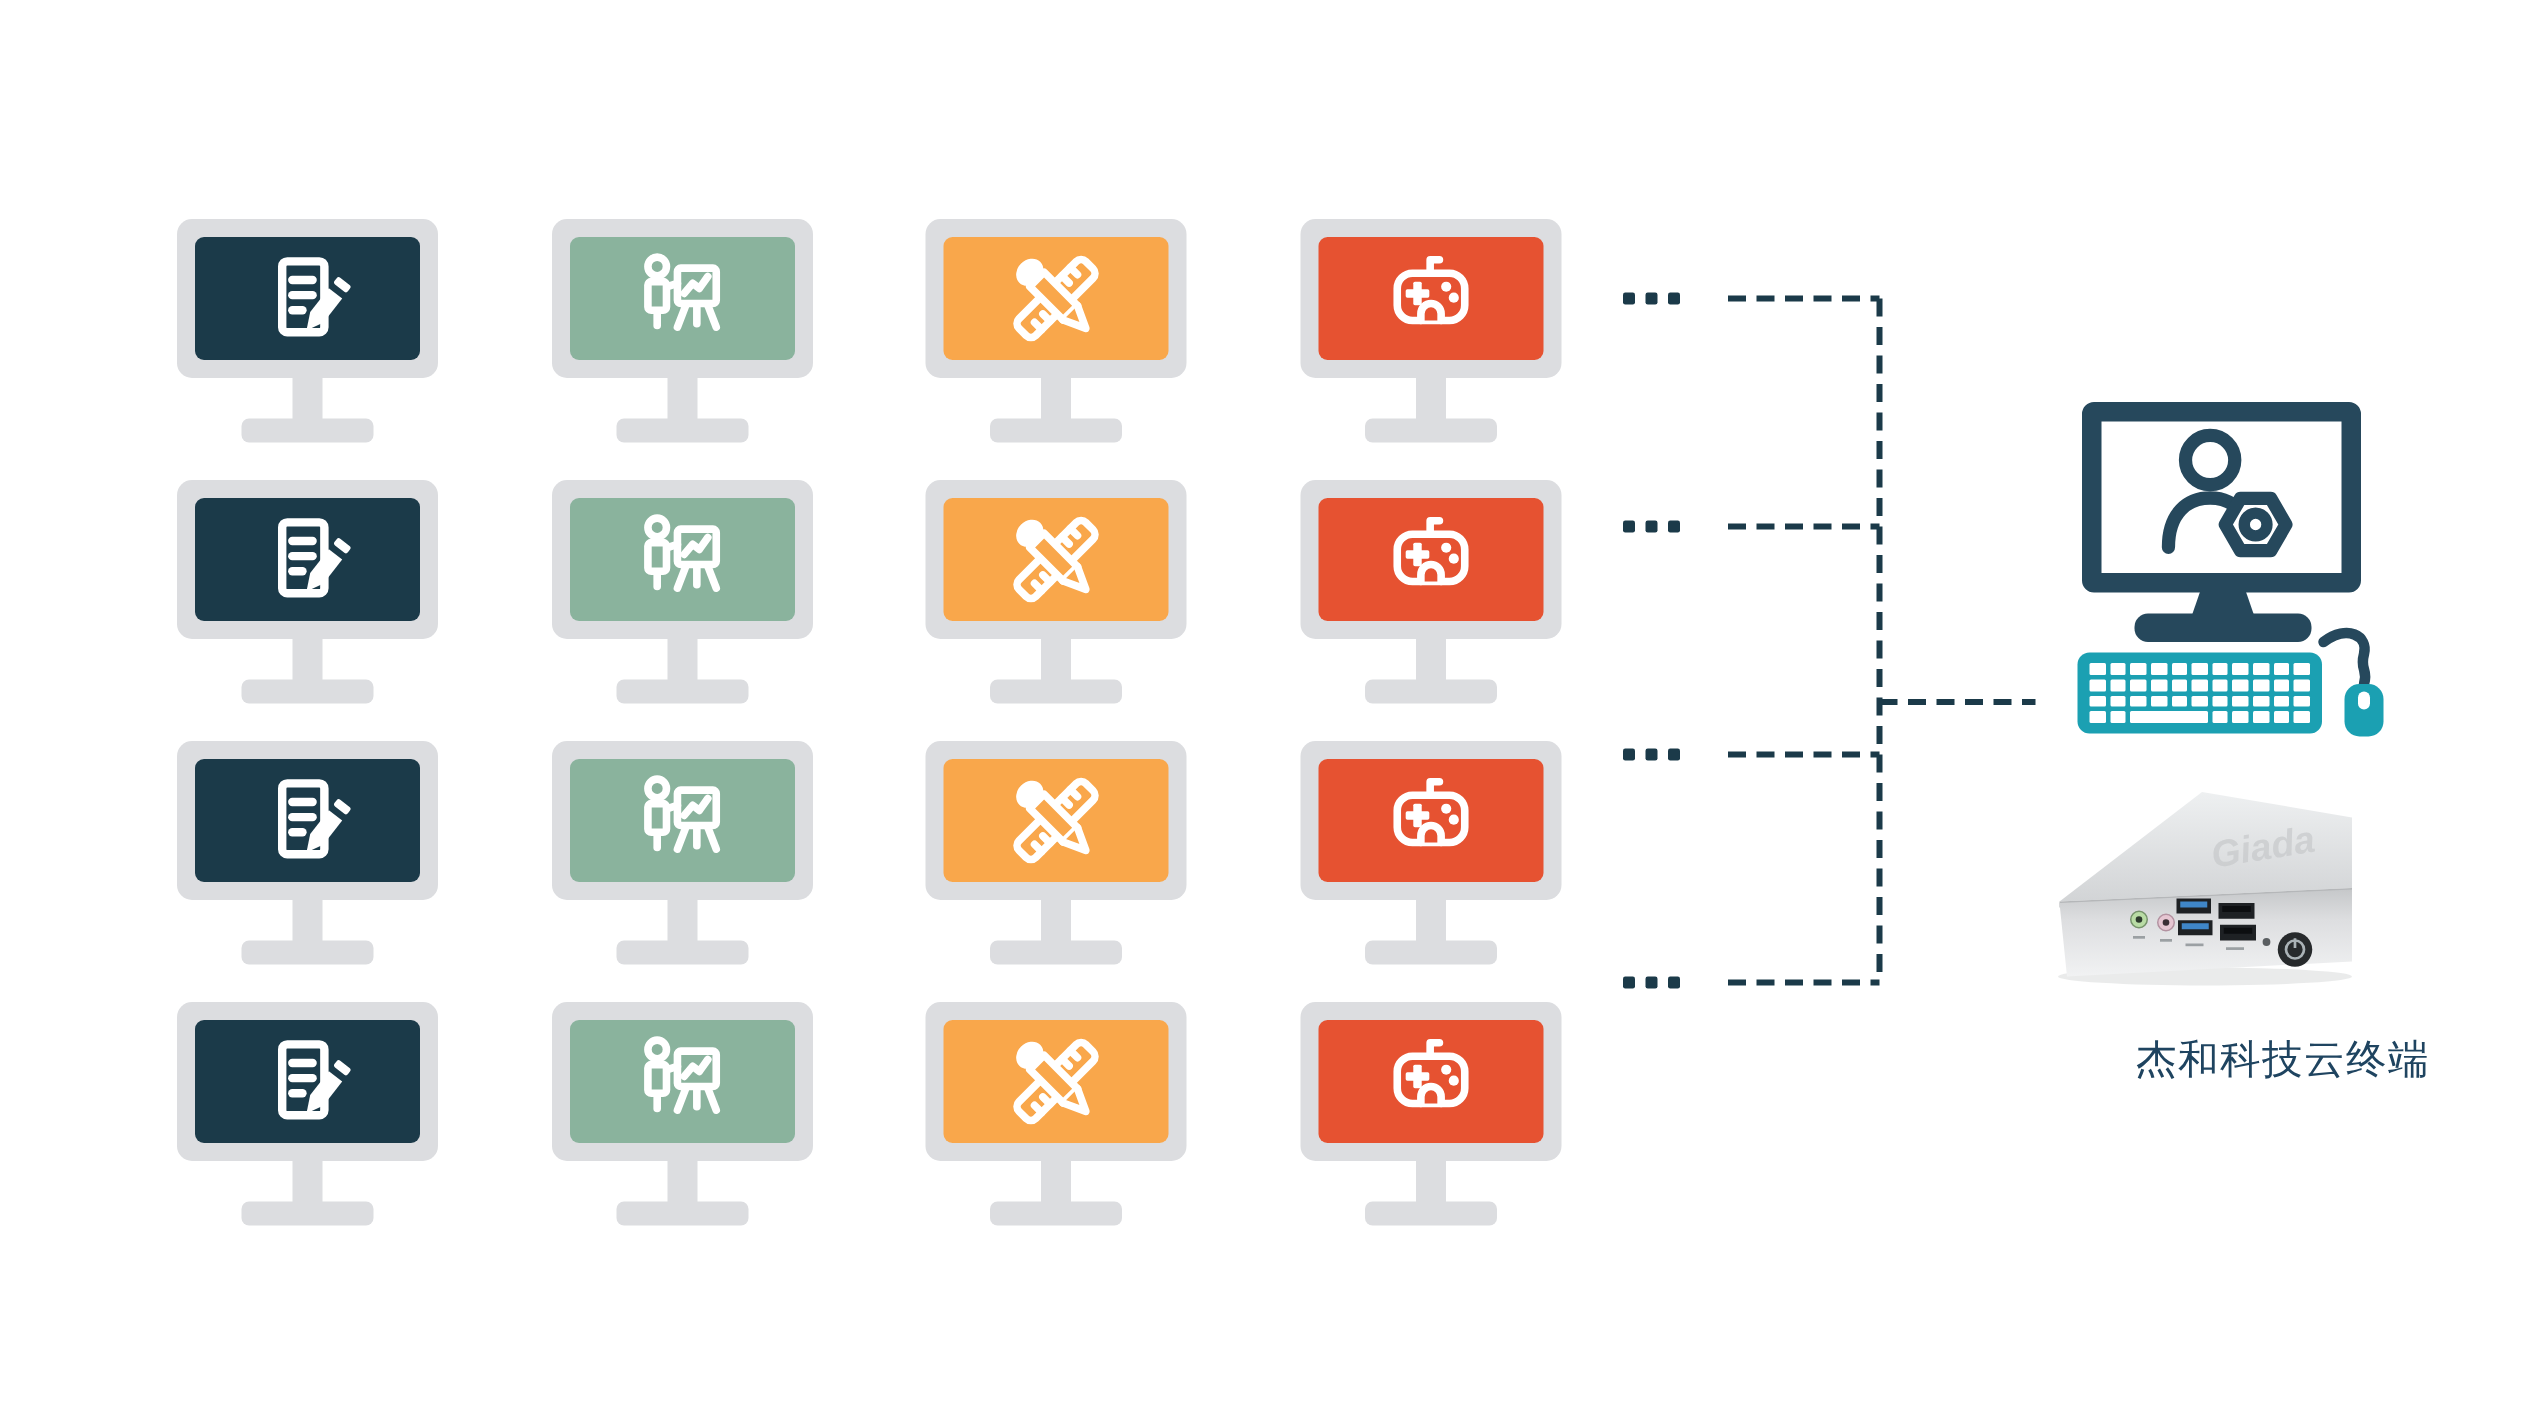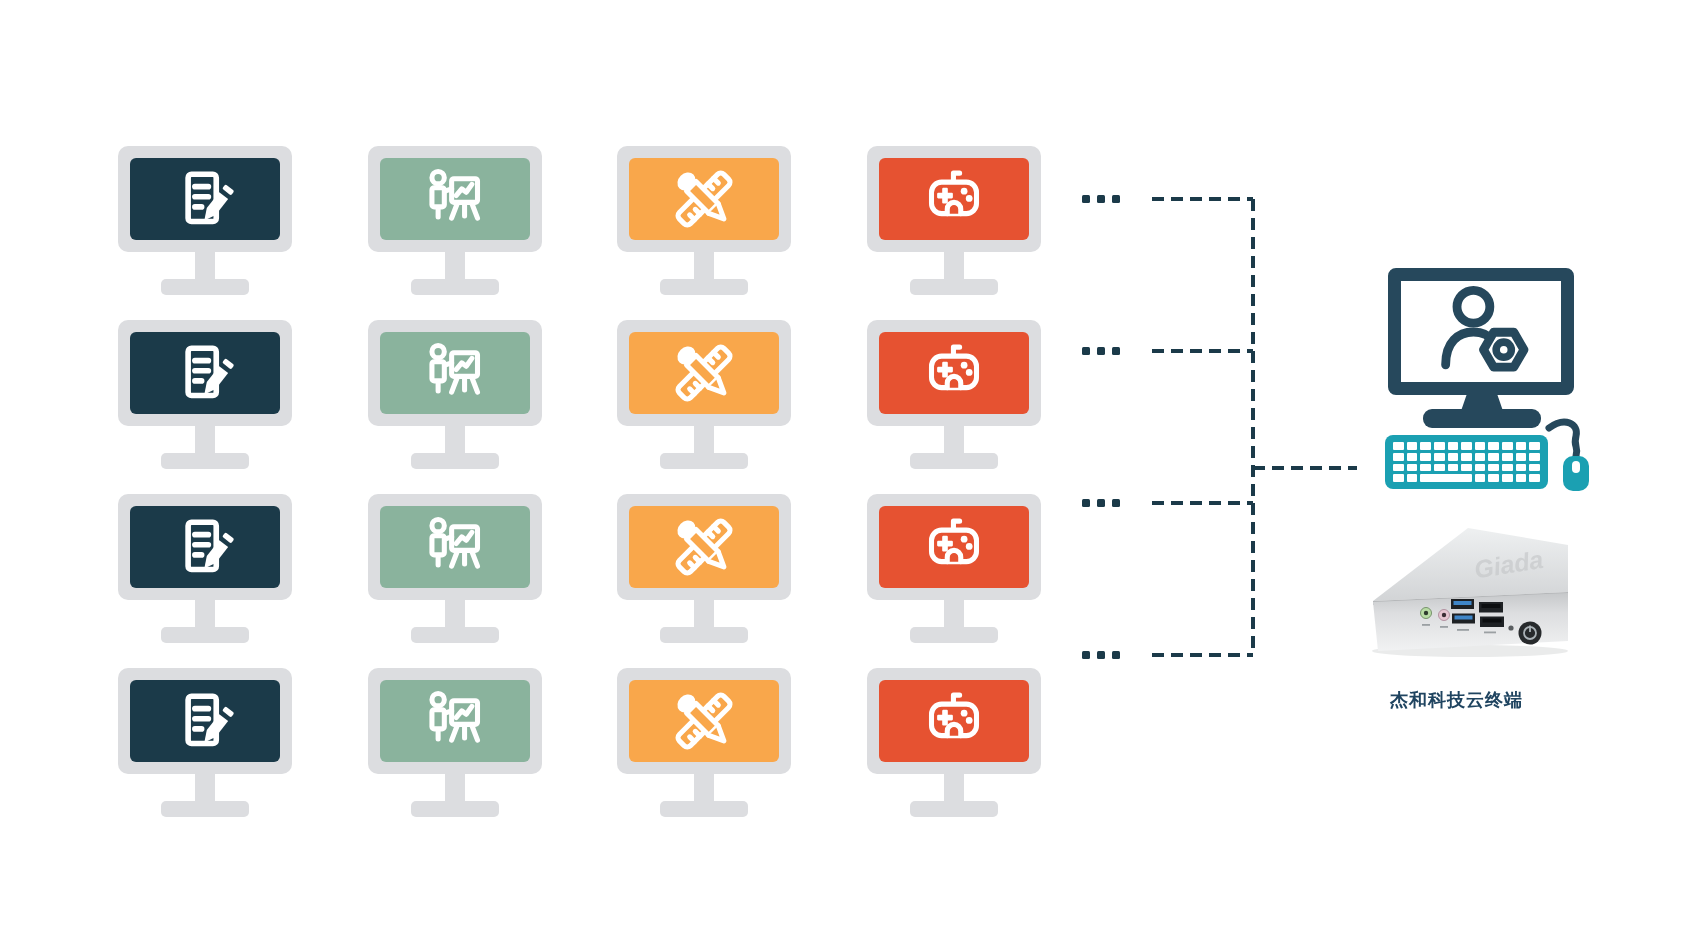--- a/index.html
+++ b/index.html
@@ -35,22 +35,22 @@
   .keyboard{position:absolute;left:1385px;top:435px;width:163px;height:54px;background:var(--teal);
             border-radius:8px;padding:7px 8px;box-sizing:border-box;}
   .keys{display:grid;grid-template-columns:repeat(11,1fr);grid-auto-rows:1fr;gap:3px;height:100%;}
   .key{background:#fff;border-radius:1px;}
   .key.wide{grid-column:span 4;}
   .mouse{position:absolute;left:1563px;top:456px;width:26px;height:35px;background:var(--teal);border-radius:10px;}
   .mouse-wheel{position:absolute;left:9px;top:5px;width:8px;height:12px;background:#fff;border-radius:4px;}
 
   
   .device-svg{position:absolute;left:1358px;top:515px;width:220px;height:145px;}
-  .device-label{position:absolute;left:1390px;top:688px;width:230px;text-align:left;
-                font-size:18px;font-weight:bold;letter-spacing:1px;color:var(--label-color);}
+  .device-label{position:absolute;left:1390px;top:688px;width:230px;text-align:right;
+                font-size:27px;font-weight:normal;letter-spacing:1px;color:var(--label-color);}
 </style>
 </head>
 <body>
 
 <div class="canvas">
 
   <div id="monitor-grid">
       <div class="monitor" style="left: 118px; top: 146px; --sc: #1b3a49;">
     <div class="stand-neck"></div>
     <div class="stand-base"></div>

